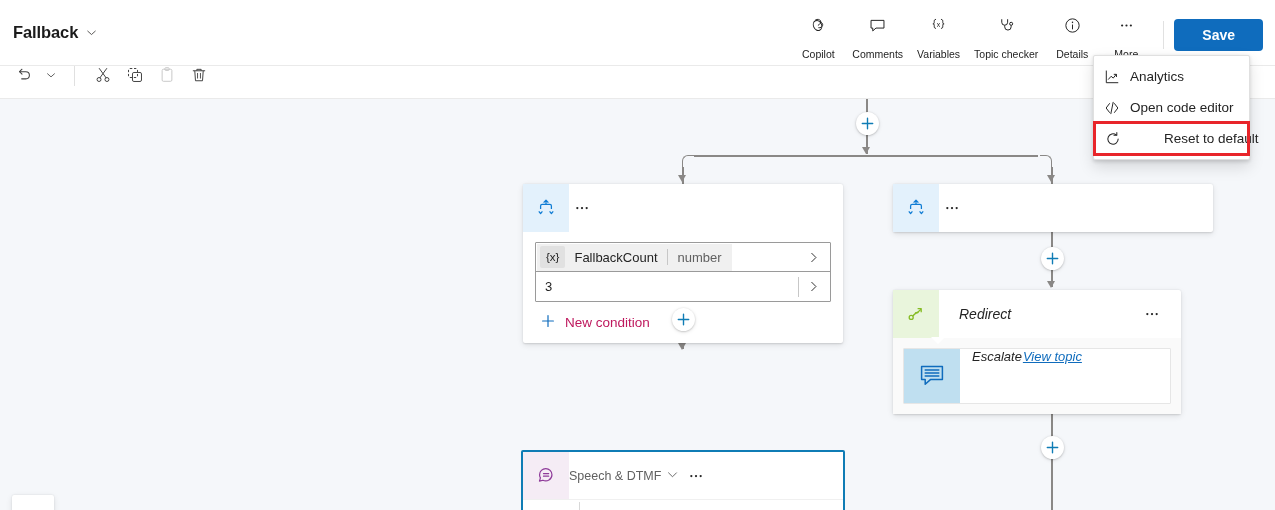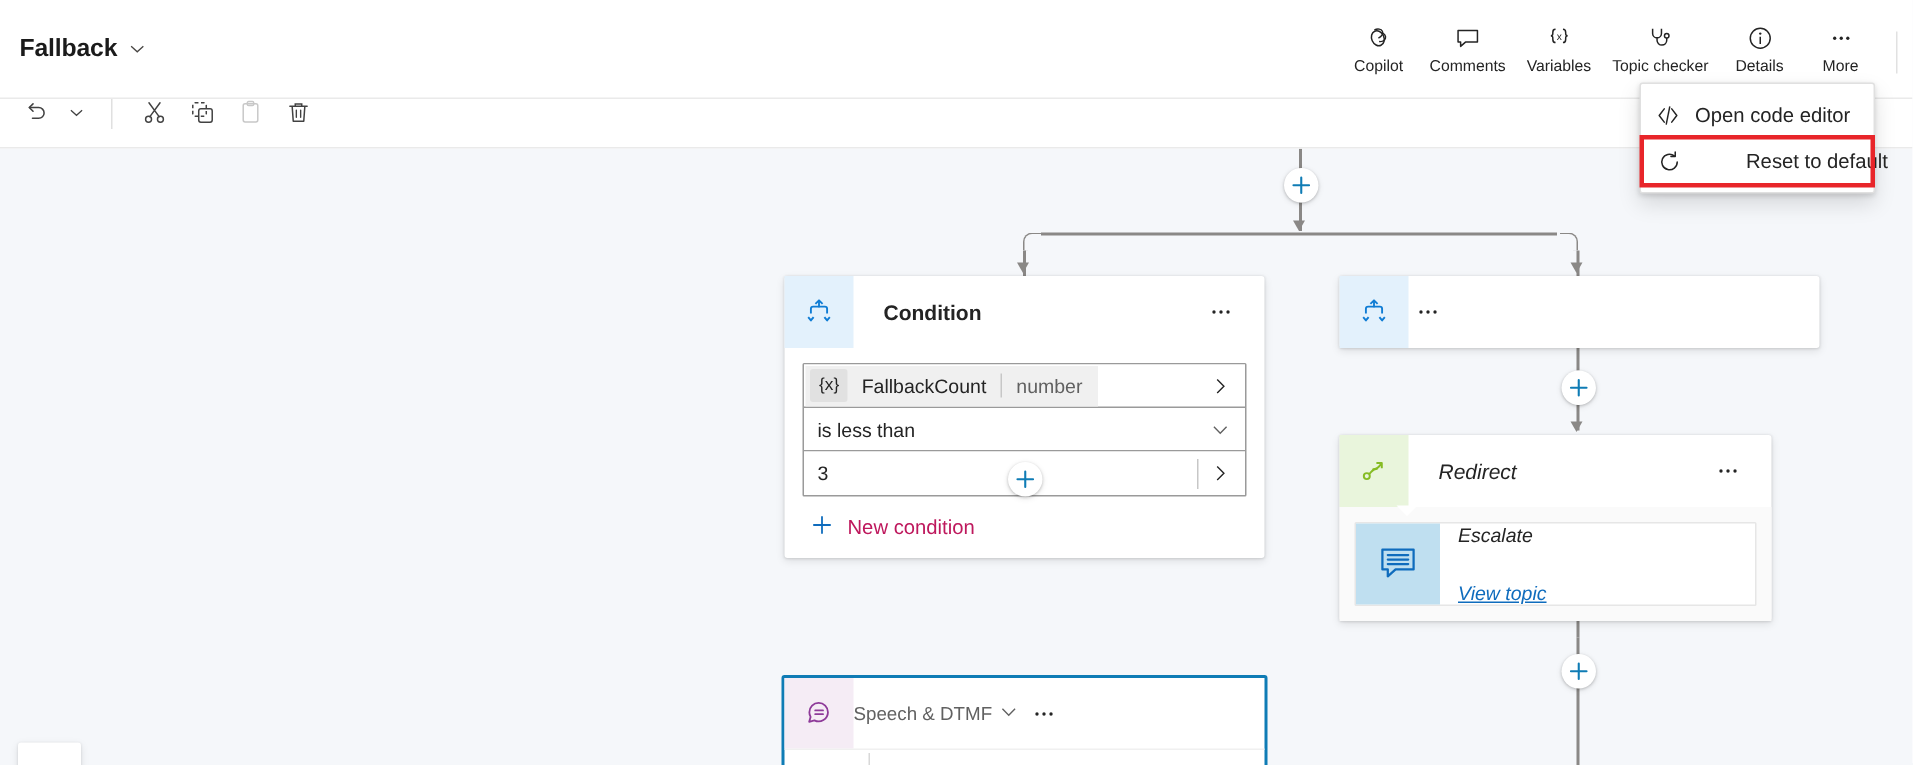--- a/index.html
+++ b/index.html
@@ -30,21 +30,21 @@
 
   .header-spacer { flex: 1; }
 
   .cmdbar { display: flex; align-items: flex-start; height: 51px; padding-top: 5px; }
   .cmd-item {
     display: flex; flex-direction: column; align-items: center; justify-content: flex-start;
     min-width: 54px; padding: 2px 7px 0 7px; cursor: pointer;
     color: #242424;
   }
   .cmd-ico { height: 22px; display:flex; align-items:center; justify-content:center; }
-  .cmd-lbl { font-size: 10.5px; margin-top: 2px; white-space: nowrap; color:#242424; }
+  .cmd-lbl { font-size: 10.5px; margin-top: 12px; white-space: nowrap; color:#242424; }
 
   .vsep { width:1px; height:28px; background:#e1e1e1; margin: 0 10px; align-self:center; }
 
   .save-btn {
     background: #0f6cbd; color: #fff; border: none; border-radius: 4px;
     font-size: 14px; font-weight: bold; font-family: "Liberation Sans", sans-serif;
     padding: 0 28px; height: 32px; cursor: pointer; align-self: center;
     margin-right: 12px;
   }
 
@@ -149,21 +149,21 @@
   }
 
   
   .topic-card {
     display:flex; align-items:stretch; background:#fff; border:1px solid #e6e6e6;
     height: 56px; margin: 0; border-radius: 1px;
   }
   .topic-ico {
     width: 56px; background:#bfdff0; display:flex; align-items:center; justify-content:center; flex:none;
   }
-  .topic-meta { display:flex; flex-direction:column; justify-content:space-between; padding-left: 12px; gap: 1px; }
+  .topic-meta { display:flex; flex-direction:row; justify-content:flex-start; padding-left: 12px; gap: 1px; }
   .topic-name { font-size: 13px; color:#242424; }
   .topic-link { font-size: 13px; color:#0f6cbd; text-decoration: underline; cursor:pointer; }
   .node-subbody { background:#fafafa; padding: 10px; }
   .caret-up {
     position:absolute; width:0; height:0; left: 38px; top: -1px;
     border-left: 7px solid transparent; border-right: 7px solid transparent;
     border-top: 7px solid #ffffff;
   }
 
   
@@ -269,20 +269,21 @@
             <circle cx="5.4" cy="10" r="1.15" fill="#242424"></circle>
             <circle cx="10" cy="10" r="1.15" fill="#242424"></circle>
             <circle cx="14.6" cy="10" r="1.15" fill="#242424"></circle>
           </svg>
         </span>
         <span class="cmd-lbl">More</span>
       </div>
 
       <div class="vsep"></div>
 
+      <button class="save-btn">Save</button>
     </div>
   </div>
 
   <div class="toolbar">
     <div class="tb-btn">
       <svg width="18" height="18" viewBox="0 0 20 20">
         <path d="M5.2 6.3H12a4 4 0 110 8H7.4" fill="none" stroke="#424242" stroke-width="1.15" stroke-linecap="round"></path>
         <path d="M7.8 3.6L5 6.3l2.8 2.8" fill="none" stroke="#424242" stroke-width="1.15" stroke-linecap="round" stroke-linejoin="round"></path>
       </svg>
     </div>
@@ -350,21 +351,20 @@
     <div class="node" style="left:523px; top:85px; width:320px;">
       <div class="node-head">
         <div class="node-icon" style="background:#e3f1fc;">
           <svg width="20" height="20" viewBox="0 0 20 20">
             <path d="M10 3v3.4" stroke="#0f7cd4" stroke-width="1.25" stroke-linecap="round"></path>
             <path d="M4.6 11V7.9a1.5 1.5 0 011.5-1.5h7.8a1.5 1.5 0 011.5 1.5V11" fill="none" stroke="#0f7cd4" stroke-width="1.25" stroke-linejoin="round"></path>
             <path d="M7.6 4.6L10 2.2l2.4 2.4" fill="none" stroke="#0f7cd4" stroke-width="1.25" stroke-linejoin="round"></path>
             <path d="M2.8 13.4l1.8 2.2 1.8-2.2M13.6 13.4l1.8 2.2 1.8-2.2" fill="none" stroke="#0f7cd4" stroke-width="1.25" stroke-linejoin="round"></path>
           </svg>
         </div>
-        <div class="node-title">Condition</div>
         <div class="node-right">
           <div class="ellipsis">
             <svg width="18" height="18" viewBox="0 0 20 20">
               <circle cx="4.8" cy="10" r="1.25" fill="#242424"></circle>
                 <circle cx="10" cy="10" r="1.25" fill="#242424"></circle>
                 <circle cx="15.2" cy="10" r="1.25" fill="#242424"></circle>
             </svg>
           </div>
         </div>
       </div>
@@ -379,29 +379,20 @@
               <span class="var-type">number</span>
             </div>
             <div class="cond-grow"></div>
             <span class="chev-right">
               <svg width="13" height="13" viewBox="0 0 16 16">
                   <path d="M5.5 2.5L11 8l-5.5 5.5" fill="none" stroke="#242424" stroke-width="1.15"></path>
                 </svg>
             </span>
           </div>
 
-          <div class="cond-row">
-            <span class="cond-text">is less than</span>
-            <div class="cond-grow"></div>
-            <span class="chev-down">
-              <svg width="13" height="13" viewBox="0 0 16 16">
-                  <path d="M2.8 5.6L8 10.8l5.2-5.2" fill="none" stroke="#616161" stroke-width="1.15"></path>
-                </svg>
-            </span>
-          </div>
 
           <div class="cond-row">
             <span class="cond-text">3</span>
             <div class="cond-grow"></div>
             <span class="val-div"></span>
             <span class="chev-right">
               <svg width="13" height="13" viewBox="0 0 16 16">
                   <path d="M5.5 2.5L11 8l-5.5 5.5" fill="none" stroke="#242424" stroke-width="1.15"></path>
                 </svg>
             </span>
@@ -534,20 +525,30 @@
           <path d="M7 1.4v11.2M1.4 7h11.2" stroke="#0f7cb5" stroke-width="1.5" stroke-linecap="round"></path>
         </svg>
     </div>
     <div class="conn vline" style="left:1051px; top:326px; height:85px;"></div>
 
     <div class="stub-card"></div>
   </div>
 
   <div class="menu">
 
+    <div class="menu-item">
+      <span class="menu-ico">
+        <svg width="16" height="16" viewBox="0 0 18 18">
+          <path d="M2.6 2.2v13.2h13" fill="none" stroke="#242424" stroke-width="1.1" stroke-linecap="round"></path>
+          <path d="M5 11.6l3-3.4 2.4 2 3.4-4.2" fill="none" stroke="#242424" stroke-width="1.1" stroke-linejoin="round" stroke-linecap="round"></path>
+          <path d="M11 6h3v3" fill="none" stroke="#242424" stroke-width="1.1" stroke-linejoin="round"></path>
+        </svg>
+      </span>
+      <span>Analytics</span>
+    </div>
 
     <div class="menu-item">
       <span class="menu-ico">
         <svg width="16" height="16" viewBox="0 0 18 18">
           <path d="M6.2 4L2.4 9l3.8 5" fill="none" stroke="#242424" stroke-width="1.1" stroke-linecap="round" stroke-linejoin="round"></path>
           <path d="M11.8 4l3.8 5-3.8 5" fill="none" stroke="#242424" stroke-width="1.1" stroke-linecap="round" stroke-linejoin="round"></path>
           <path d="M10.3 2.6L7.7 15.4" stroke="#242424" stroke-width="1.1" stroke-linecap="round"></path>
         </svg>
       </span>
       <span>Open code editor</span>

